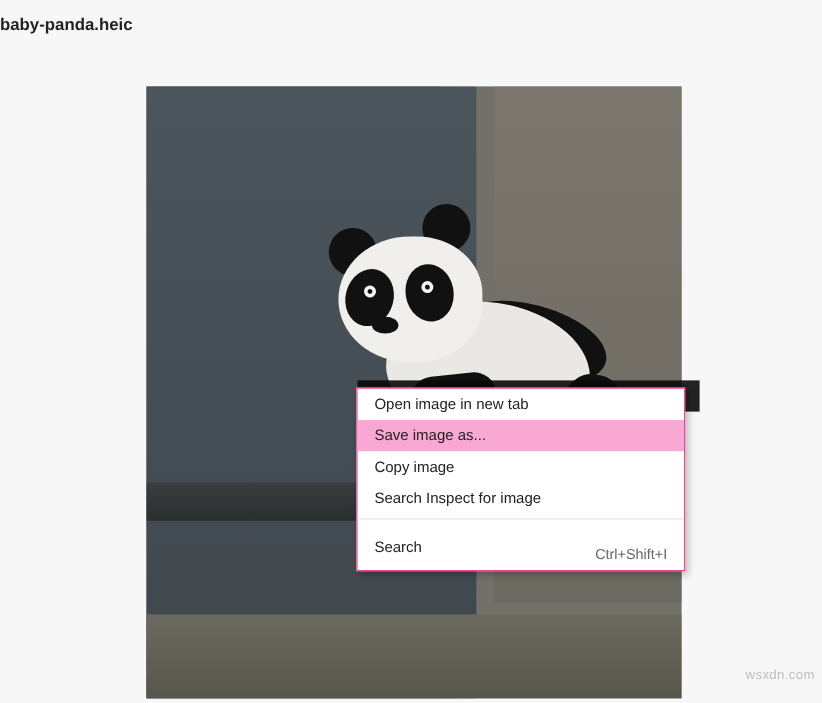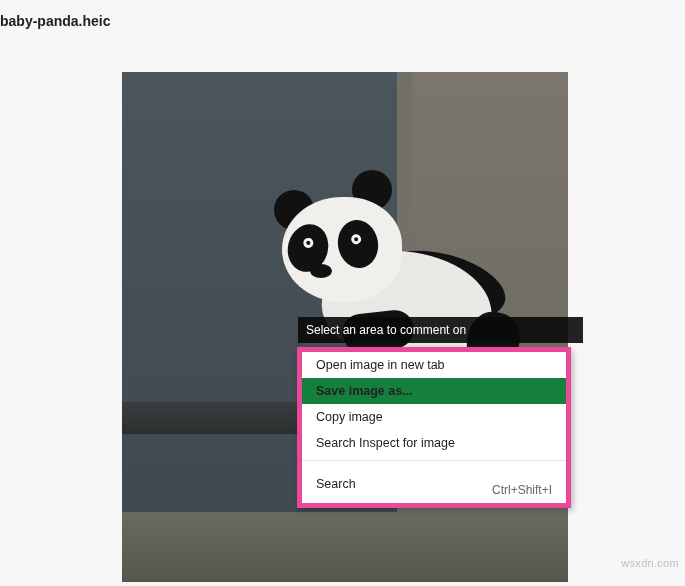--- a/index.html
+++ b/index.html
@@ -46,38 +46,38 @@
   .wall-edge{position:absolute;left:0;top:0;width:275px;height:100%;background:linear-gradient(#4b555c,#3f474d);} 
   .floor{position:absolute;left:0;bottom:0;width:100%;height:70px;background:linear-gradient(#6b6a5f,#56564c);}
   .ledge{position:absolute;left:0;top:330px;width:100%;height:32px;background:linear-gradient(#3a3d3e,#2b2f30);}
   .side{position:absolute;left:290px;top:0;width:156px;height:430px;background:linear-gradient(#7a766d,#6c6960);} 
   
   .caption{position:absolute;left:298px;top:317px;width:285px;height:26px;background:rgba(10,10,10,.9);color:#fff;font-size:12px;line-height:26px;padding:0 8px;white-space:nowrap;overflow:hidden;}
   
   .context-menu{
     position:absolute;
     left:297px;
-    top:347px;
+    top:323px;
     width:274px;
     background:#fff;
-    border:5px solid #ec4899;
+    border:1px solid #ec4899;
     box-shadow:2px 3px 6px rgba(0,0,0,.25);
     font-size:12.5px;
     color:#222;
     z-index:50;
   }
   .context-menu .item{
     padding:6px 14px;
     display:flex;
     justify-content:space-between;
     align-items:center;
     cursor:default;
     white-space:nowrap;
   }
-  .context-menu .item.hover{ background:#15803d;font-weight:bold; }
+  .context-menu .item.hover{ background:#f9a8d4; }
   .context-menu .sep{ height:1px; background:#e4e4e4; margin:4px 0; }
   .shortcut{ color:#666; font-size:12px;margin-top:12px; }
   .watermark{
     position:absolute; right:6px; bottom:17px;
     font-size:11px; color:#bdbdbd; letter-spacing:.3px;
   }
 </style>
 </head>
 <body>
 

